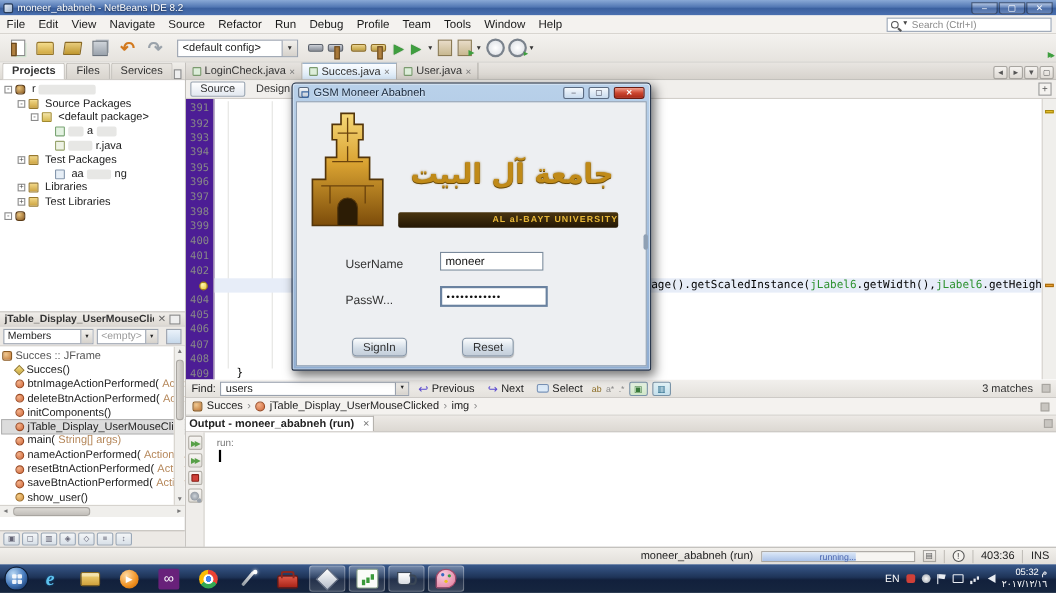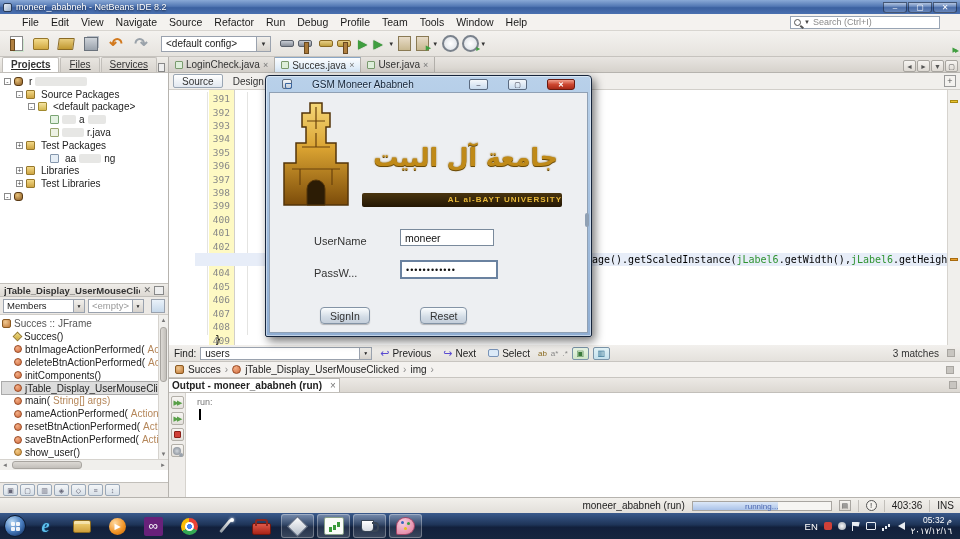--- a/index.html
+++ b/index.html
@@ -8,21 +8,21 @@
   .abs{position:absolute;}
 
   
   #titlebar{left:0;top:0;width:960px;height:14px;background:linear-gradient(#8aa9d6 0%,#5378b4 45%,#3c61a0 55%,#4a70b0 100%);display:flex;align-items:center;padding:0 3px;gap:4px;}
   #titlebar .appicon{width:9px;height:9px;background:linear-gradient(135deg,#e8eef6,#9ab0cc);border:1px solid #2a3c58;border-radius:2px;}
   #titlebar .title{color:#fff;font-size:9px;text-shadow:0 1px 2px rgba(0,0,0,.6);}
   .wingroup{margin-left:auto;display:flex;}
   .winbtn{width:24px;height:11px;margin-left:1px;background:linear-gradient(rgba(255,255,255,.45),rgba(255,255,255,.08) 50%,rgba(255,255,255,.18));border:1px solid rgba(10,20,40,.55);border-radius:0 0 3px 3px;color:#fff;font-size:8px;line-height:9px;text-align:center;}
 
   
-  #menubar{left:0;top:14px;width:960px;height:17px;background:#f4f2ef;border-bottom:1px solid #d8d5d0;display:flex;align-items:center;padding:0 16px;}
+  #menubar{left:0;top:14px;width:960px;height:17px;background:#f4f2ef;border-bottom:1px solid #d8d5d0;display:flex;align-items:center;padding:0 0;}
   .menu-item{padding:0 6px;font-size:10.5px;color:#1a1a1a;}
   #searchbox{margin-left:auto;margin-right:4px;width:150px;height:13px;background:#fff;border:1px solid #98a4b4;display:flex;align-items:center;gap:3px;padding:0 3px;}
   .mag{width:7px;height:7px;border:1.5px solid #555;border-radius:50%;position:relative;flex:0 0 auto;}
   .mag::after{content:"";position:absolute;width:4px;height:1.5px;background:#555;left:5px;top:6px;transform:rotate(40deg);}
   #searchbox .ph{color:#8a8a8a;font-size:9px;}
   #searchbox .dd{font-size:6px;color:#444;}
 
   
   #toolbar{left:0;top:31px;width:960px;height:26px;background:linear-gradient(#f4f2ef,#e6e3de);border-bottom:1px solid #c6c3be;display:flex;align-items:center;gap:3px;padding:0 5px;}
   .tbtn{width:22px;height:20px;display:flex;align-items:center;justify-content:center;position:relative;}
@@ -104,21 +104,21 @@
   .etab .fico{width:8px;height:8px;background:#ddeeda;border:1px solid #7a9a6e;border-radius:1px;}
   .etab .x{color:#777;font-size:9px;}
   .etabctrl{margin-left:auto;display:flex;gap:1px;padding-right:2px;}
   .ebtn{width:13px;height:12px;border:1px solid #a8a5a0;background:linear-gradient(#f6f4f1,#ddd9d3);font-size:7px;text-align:center;line-height:11px;color:#555;border-radius:2px;}
   #viewbar{height:17px;background:#f1efec;border-bottom:1px solid #d2cfca;display:flex;align-items:center;gap:2px;padding:0 4px;}
   .viewbtn{height:14px;padding:0 8px;font-size:10px;color:#333;display:flex;align-items:center;}
   .viewbtn.active{border:1px solid #9aa6b4;border-radius:2px;background:linear-gradient(#ffffff,#e2e8f0);}
   .boxplus{margin-left:auto;width:12px;height:12px;border:1px solid #999;background:#f4f2ef;font-size:9px;line-height:10px;text-align:center;color:#555;}
 
   #editor{height:255px;position:relative;background:#fff;overflow:hidden;}
-  #gutter{position:absolute;left:0;top:0;width:26px;height:100%;background:#fef9c3;border-right:1px solid #d2cfca;padding-top:2px;margin-left:40px;}
+  #gutter{position:absolute;left:0;top:0;width:26px;height:100%;background:#4c1d95;border-right:1px solid #d2cfca;padding-top:2px;}
   .grow{height:13.42px;display:flex;align-items:center;justify-content:flex-end;padding-right:4px;}
   .gnum{font-family:"DejaVu Sans Mono",monospace;font-size:9.5px;color:#888;}
   .gbulb{display:none;width:8px;height:8px;border-radius:50%;background:radial-gradient(circle at 35% 30%,#fff8b0,#e8c22e);border:1px solid #a88a10;margin-right:1px;}
   .grow.bulb .gbulb{display:block;} 
   #econtent{position:absolute;left:26px;top:0;right:13px;height:100%;}
   .iguide{position:absolute;top:2px;height:243px;border-left:1px solid #e4e4e2;}
   #hl403{position:absolute;left:0;right:0;top:163px;height:13.4px;background:#e7edf8;}
   #codeline{position:absolute;left:397px;top:164px;font-family:"DejaVu Sans Mono",monospace;font-size:10px;white-space:nowrap;color:#000;}
   #codeline .green{color:#2f9331;}
   #braceline{position:absolute;left:20px;top:244px;font-family:"DejaVu Sans Mono",monospace;font-size:10px;color:#000;}
@@ -209,21 +209,21 @@
   .tico.flag{width:8px;height:9px;border-left:1.5px solid #e8ecf2;position:relative;}
   .tico.flag::after{content:"";position:absolute;left:0;top:0;width:7px;height:5px;background:#e8ecf2;clip-path:polygon(0 0,100% 15%,85% 100%,0 85%);}
   .tico.monitor{width:10px;height:8px;border:1.5px solid #e8ecf2;border-radius:1px;}
   .tico.bars{width:10px;height:9px;position:relative;}
   .tico.bars::after{content:"";position:absolute;left:0;bottom:0;width:2px;height:3px;background:#e8ecf2;box-shadow:3px -2px 0 #e8ecf2,6px -4px 0 #e8ecf2;}
   .tico.spk{width:0;height:0;border-top:4px solid transparent;border-bottom:4px solid transparent;border-right:7px solid #e8ecf2;}
   #clock{text-align:right;font-size:8.5px;line-height:1.25;color:#fff;}
 
   
   #dialog{left:265px;top:75px;width:327px;height:262px;z-index:50;border:1px solid #16253c;border-radius:4px 4px 2px 2px;background:linear-gradient(#b9d1ea,#8fadd2);box-shadow:3px 4px 10px rgba(0,0,0,.55),inset 0 0 0 1px rgba(255,255,255,.45);}
-  #dlgtitle{height:16px;display:flex;align-items:center;gap:20px;padding:0 16px;}
+  #dlgtitle{height:16px;display:flex;align-items:center;gap:4px;padding:0 5px;}
   #dlgtitle .jico{width:10px;height:10px;background:linear-gradient(#f4f6f8,#c2ccd8);border:1px solid #5a6a80;border-radius:2px;position:relative;}
   #dlgtitle .jico::after{content:"";position:absolute;left:2px;top:3px;width:5px;height:4px;border:1px solid #3a66a0;border-radius:0 0 2px 2px;}
   #dlgtitle .t{font-size:10px;color:#142438;text-shadow:0 1px 1px rgba(255,255,255,.7);flex:1;}
   .dbtn{width:19px;height:11px;border:1px solid #5a6a80;border-radius:2px;background:linear-gradient(rgba(255,255,255,.85),rgba(255,255,255,.25));font-size:7px;line-height:9px;text-align:center;color:#334;}
   .dbtn.close{width:28px;background:linear-gradient(#f2a08e,#cc4630 50%,#a82a18);border-color:#6a1a10;color:#fff;font-weight:bold;border-radius:2px 2px 3px 3px;}
   #dlgbody{position:absolute;left:3px;right:3px;top:16px;bottom:3px;background:#edeff2;border:1px solid #8fa0b4;}
   #logo{position:absolute;left:10px;top:8px;width:300px;height:115px;}
   #arabic{position:absolute;left:78px;top:42px;width:215px;text-align:center;font-family:"DejaVu Sans",sans-serif;font-size:25px;font-weight:bold;color:#c08a18;text-shadow:0 1px 0 #6a4a08,0 0 2px #8a6410;direction:rtl;}
   #banner{position:absolute;left:82px;top:92px;width:200px;height:14px;background:linear-gradient(#4a3510,#241704);color:#e8b838;font-size:8px;font-weight:bold;letter-spacing:1px;text-align:right;line-height:14px;border-radius:2px;}
   .dlabel{position:absolute;font-size:11px;color:#333;}
@@ -301,21 +301,21 @@
       </span>
       <span style="display:flex;align-items:center;" data-icon="profile">
         <span class="tbtn" data-icon="profile"></span>
         <span class="ddarrow dd-opt">▼</span>
       </span>
     </span>
 </div>
 
 <div class="abs" id="leftpanel">
   <div class="ptabs">
-    <span style="display:flex;text-decoration:underline;">
+    <span style="display:flex;">
 
     <span class="ptab active">Projects</span>
         <span class="ptab">Files</span>
         <span class="ptab">Services</span>
       </span>
     <span class="pwin"></span>
   </div>
   <div id="ptree">
 
       <div class="trow" data-icon="project" style="padding-left: 4px;">

